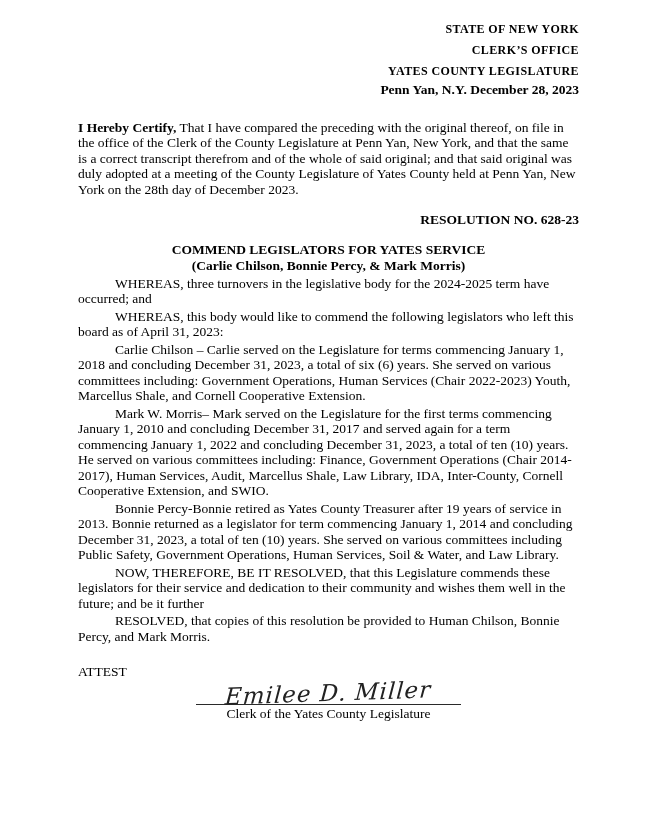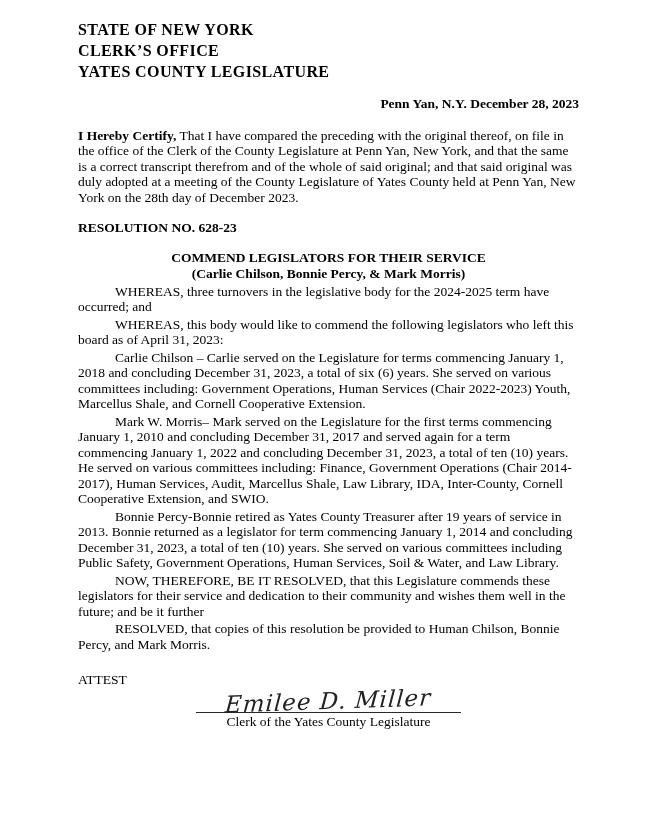--- a/index.html
+++ b/index.html
@@ -13,40 +13,39 @@
     min-height: 826px;
     box-sizing: border-box;
     background: #ffffff;
     padding: 19px 74px 30px 78px;
     font-family: "Liberation Serif", "DejaVu Serif", serif;
     font-size: 13.5px;
     line-height: 15.5px;
     color: #000000;
   }
   .doc-header {
-    text-align: left;
+    text-align: right;
     font-weight: bold;
-    font-size: 16px;
+    font-size: 12px;
     line-height: 21px;
     letter-spacing: 0.4px;
   }
   .doc-header div { white-space: nowrap; }
   .dateline {
     text-align: right;
     font-weight: bold;
-    margin-top: 14px;
   }
   .cert-para {
-    margin-top: 16px;
+    margin-top: 22px;
   }
   .cert-lead {
     font-weight: bold;
   }
   .center-heading {
-    text-align: left;
+    text-align: right;
     font-weight: bold;
     margin-top: 15px;
   }
   .title-block {
     margin-top: 14px;
     text-align: center;
     font-weight: bold;
     line-height: 16px;
   }
   .body-para {
@@ -94,21 +93,21 @@
 
   <div class="dateline">Penn Yan, N.Y. December 28, 2023</div>
 
   <div class="cert-para">
     <span class="cert-lead">I Hereby Certify,</span><span> That I have compared the preceding with the original thereof, on file in the office of the Clerk of the County Legislature at Penn Yan, New York, and that the same is a correct transcript therefrom and of the whole of said original; and that said original was duly adopted at a meeting of the County Legislature of Yates County held at Penn Yan, New York on the 28th day of December 2023.</span>
   </div>
 
   <div class="center-heading">RESOLUTION NO. 628-23</div>
 
   <div class="title-block">
-    <div>COMMEND LEGISLATORS FOR THEIR SERVICE</div>
+    <div>COMMEND LEGISLATORS FOR YATES SERVICE</div>
     <div>(Carlie Chilson, Bonnie Percy, &amp; Mark Morris)</div>
   </div>
 
   <div class="body-para">WHEREAS, three turnovers in the legislative body for the 2024-2025 term have occurred; and</div>
   <div class="body-para">WHEREAS, this body would like to commend the following legislators who left this board as of April 31, 2023:</div>
   <div class="body-para">Carlie Chilson – Carlie served on the Legislature for terms commencing January 1, 2018 and concluding December 31, 2023, a total of six (6) years.  She served on various committees including: Government Operations, Human Services (Chair 2022-2023) Youth, Marcellus Shale, and Cornell Cooperative Extension.</div>
   <div class="body-para">Mark W. Morris– Mark served on the Legislature for the first terms commencing January 1, 2010 and concluding December 31, 2017 and served again for a term commencing January 1, 2022 and concluding December 31, 2023, a total of ten (10) years.  He served on various committees including: Finance, Government Operations (Chair 2014-2017), Human Services, Audit, Marcellus Shale, Law Library, IDA, Inter-County, Cornell Cooperative Extension, and SWIO.</div>
   <div class="body-para">Bonnie Percy-Bonnie retired as Yates County Treasurer after 19 years of service in 2013. Bonnie returned as a legislator for term commencing January 1, 2014 and concluding December 31, 2023, a total of ten (10) years.  She served on various committees including Public Safety, Government Operations, Human Services, Soil &amp; Water, and Law Library.</div>
   <div class="body-para">NOW, THEREFORE, BE IT RESOLVED, that this Legislature commends these legislators for their service and dedication to their community and wishes them well in the future; and be it further</div>
   <div class="body-para">RESOLVED, that copies of this resolution be provided to Human Chilson, Bonnie Percy, and Mark Morris.</div>

